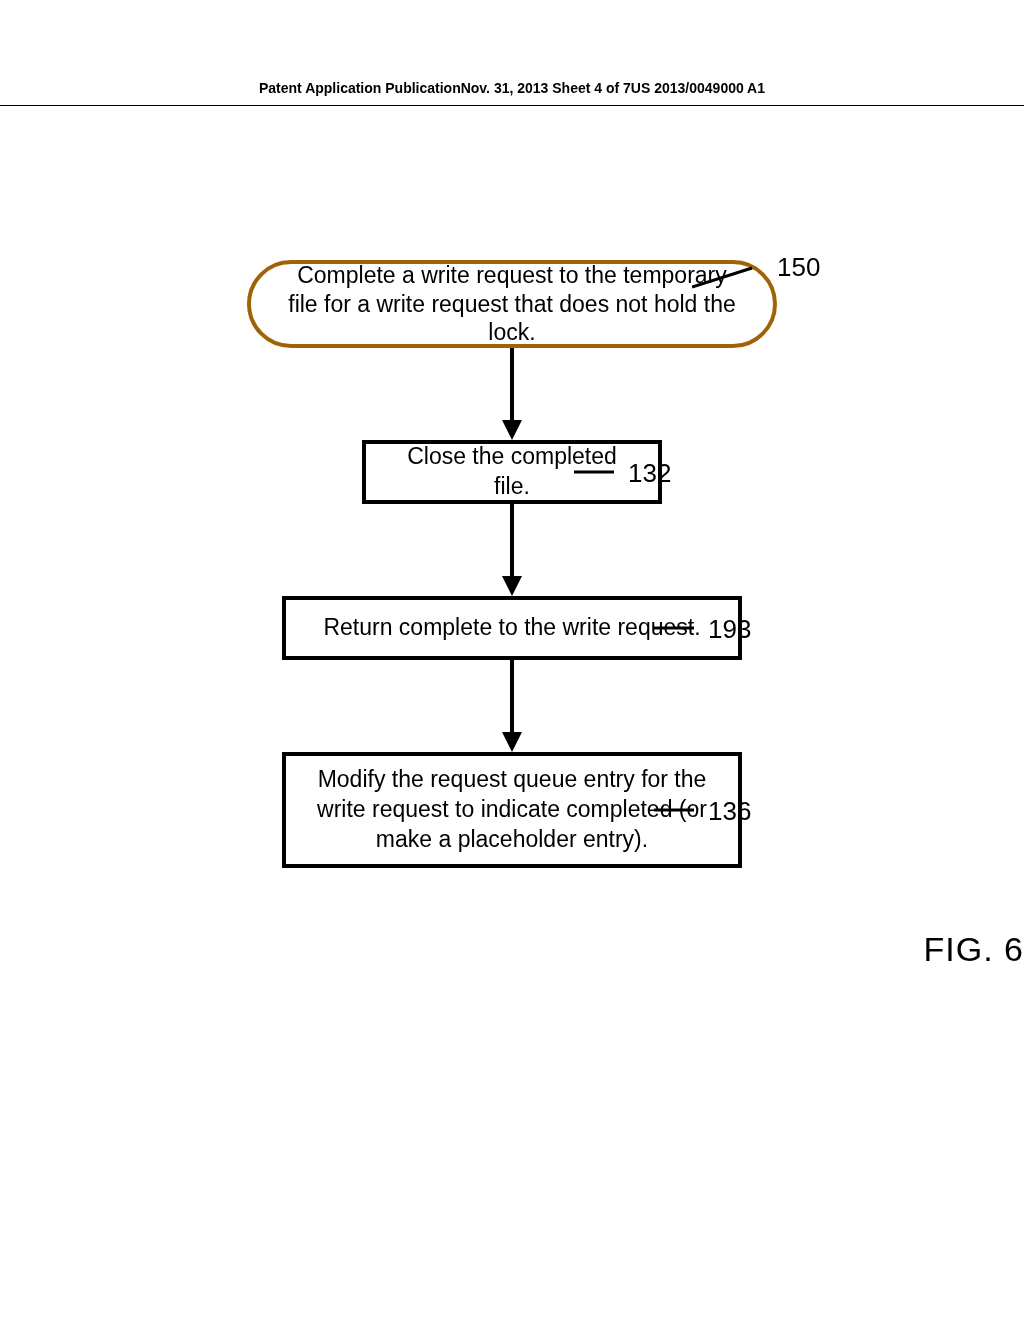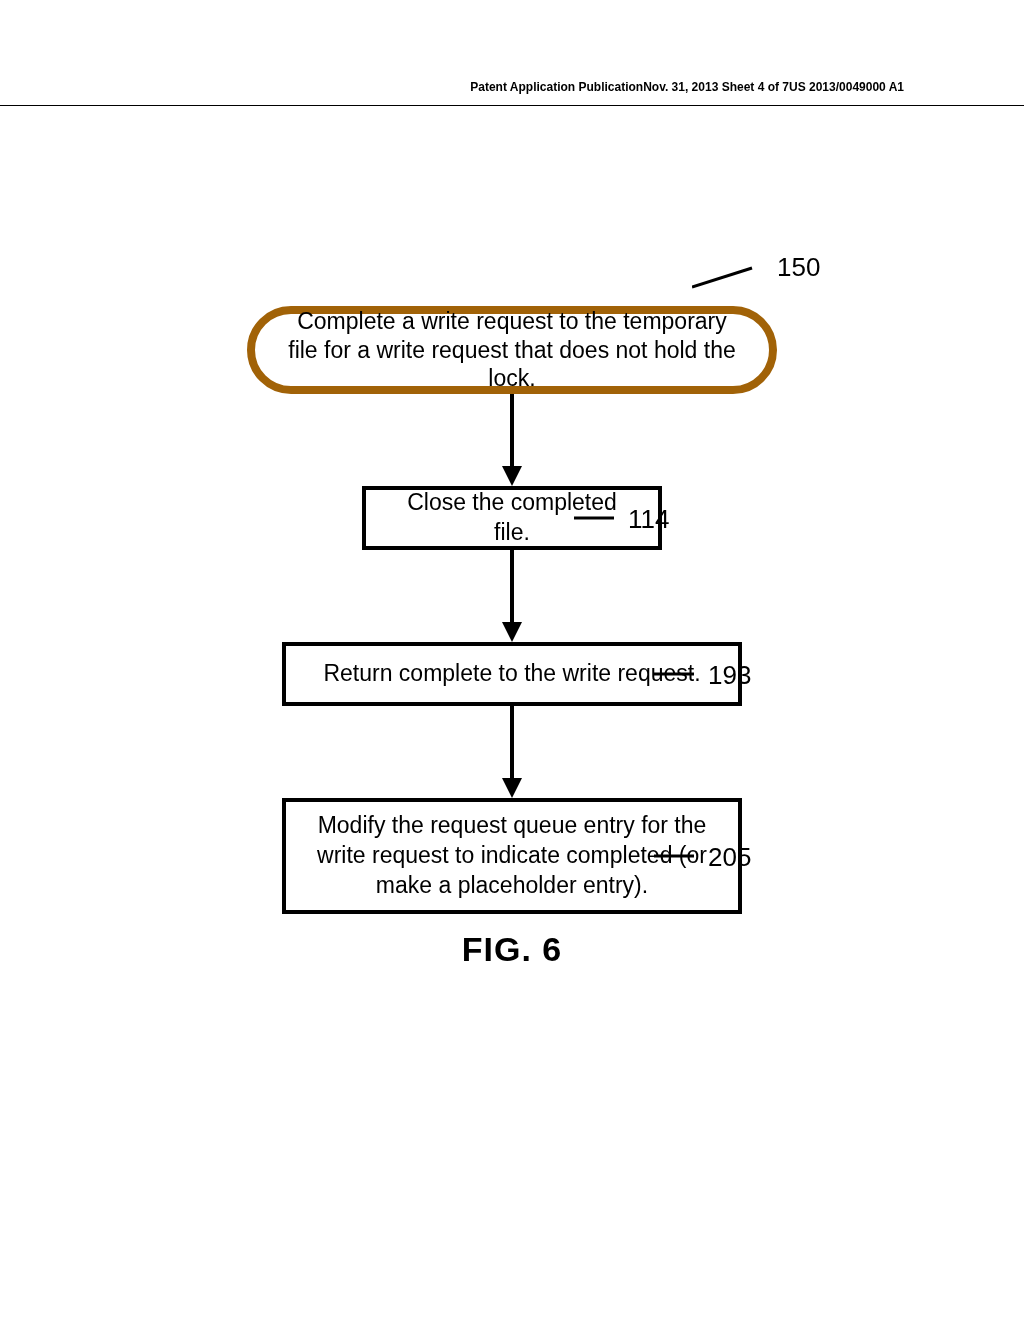--- a/index.html
+++ b/index.html
@@ -10,22 +10,22 @@
     font-family: Arial, Helvetica, sans-serif;
     position: relative;
   }
   .header {
     position: absolute;
     top: 80px;
     left: 0;
     width: 100%;
     padding: 0 120px 0 120px;
     display: flex;
-    justify-content: flex-end;
-    font-size: 12px;
+    justify-content: center;
+    font-size: 14px;
     font-weight: bold;
   }
   .header-left { }
   .header-center { }
   .header-right { }
   .header-rule {
     position: absolute;
     top: 105px;
     left: 0;
     width: 100%;
@@ -44,30 +44,29 @@
     position: relative;
     width: 100%;
     display: flex;
     justify-content: center;
   }
 
   .terminator {
     position: relative;
     width: 530px;
     height: 88px;
-    border: 8px solid #a16207;
+    border: 4px solid #a16207;
     border-radius: 44px / 44px;
     display: flex;
     align-items: center;
     justify-content: center;
     font-size: 23px;
     text-align: center;
     padding: 16px 30px;
     line-height: 1.25;
-    margin-top: 46px;
   }
 
   .process {
     position: relative;
     border: 4px solid #000;
     display: flex;
     align-items: center;
     justify-content: center;
     font-size: 23px;
     text-align: center;
@@ -93,23 +92,23 @@
   }
   .leader {
     position: absolute;
   }
 
   .fig-title {
     position: absolute;
     top: 930px;
     left: 0;
     width: 100%;
-    text-align: center;
+    text-align: right;
     font-size: 34px;
-    font-weight: 700;
+    font-weight: 400;
     letter-spacing: 1px;
   }
 </style>
 </head>
 <body>
 
 <div class="header">
   <span class="header-left">Patent Application Publication</span>
   <span class="header-center">Nov. 31, 2013  Sheet 4 of 7</span>
   <span class="header-right">US 2013/0049000 A1</span>
@@ -135,21 +134,21 @@
     </svg>
   </div>
 
   <div class="node-wrap">
     <div class="process small">
       <span>Close the completed file.</span>
     </div>
     <svg class="leader" style="left:574px; top:28px;" width="40" height="8">
       <line x1="0" y1="4" x2="40" y2="4" stroke="#000" stroke-width="3"></line>
     </svg>
-    <div class="label" style="left:628px; top:18px;">114</div>
+    <div class="label" style="left:628px; top:18px;">132</div>
   </div>
 
   <div class="arrow">
     <svg width="30" height="92">
       <line x1="15" y1="0" x2="15" y2="76" stroke="#000" stroke-width="4"></line>
       <polygon points="15,92 5,72 25,72" fill="#000"></polygon>
     </svg>
   </div>
 
   <div class="node-wrap">
@@ -169,18 +168,18 @@
     </svg>
   </div>
 
   <div class="node-wrap">
     <div class="process large">
       <span>Modify the request queue entry for the write request to indicate completed (or make a placeholder entry).</span>
     </div>
     <svg class="leader" style="left:654px; top:54px;" width="40" height="8">
       <line x1="0" y1="4" x2="40" y2="4" stroke="#000" stroke-width="3"></line>
     </svg>
-    <div class="label" style="left:708px; top:44px;">205</div>
+    <div class="label" style="left:708px; top:44px;">136</div>
   </div>
 
 </div>
 
 <div class="fig-title">FIG. 6</div>
 
 </body></html>

